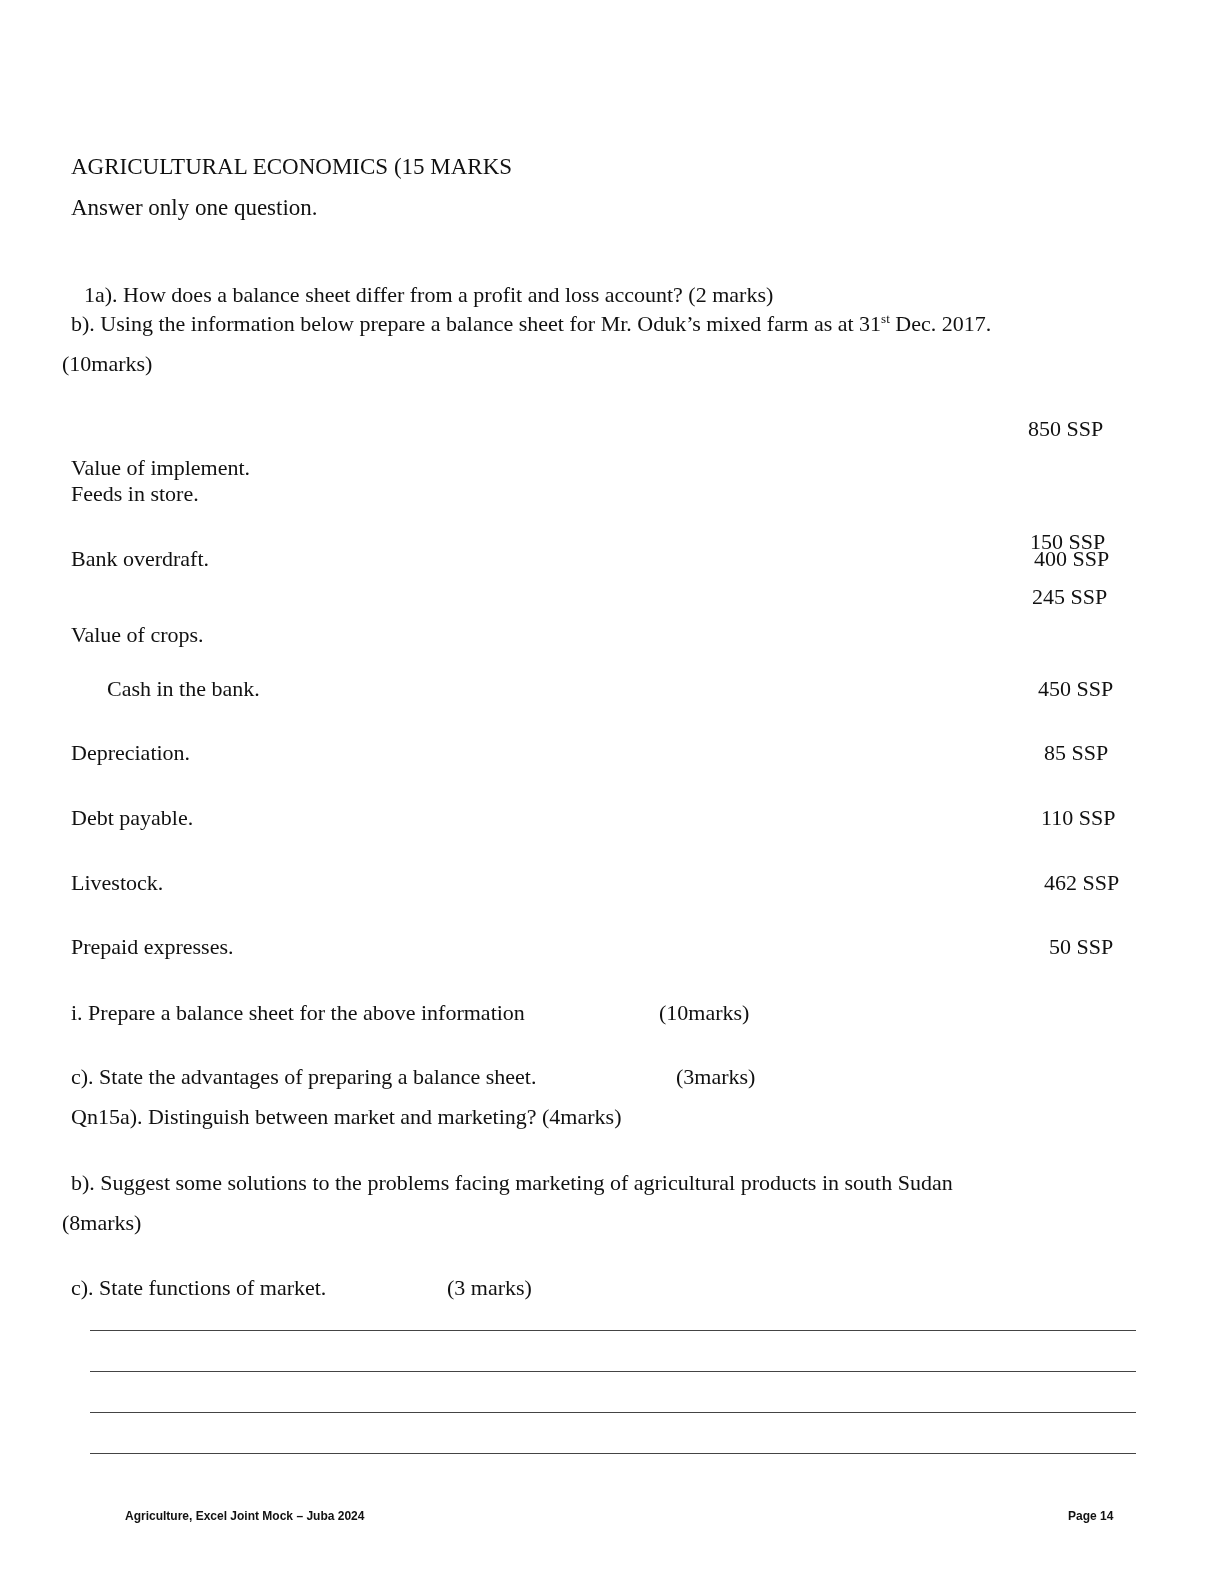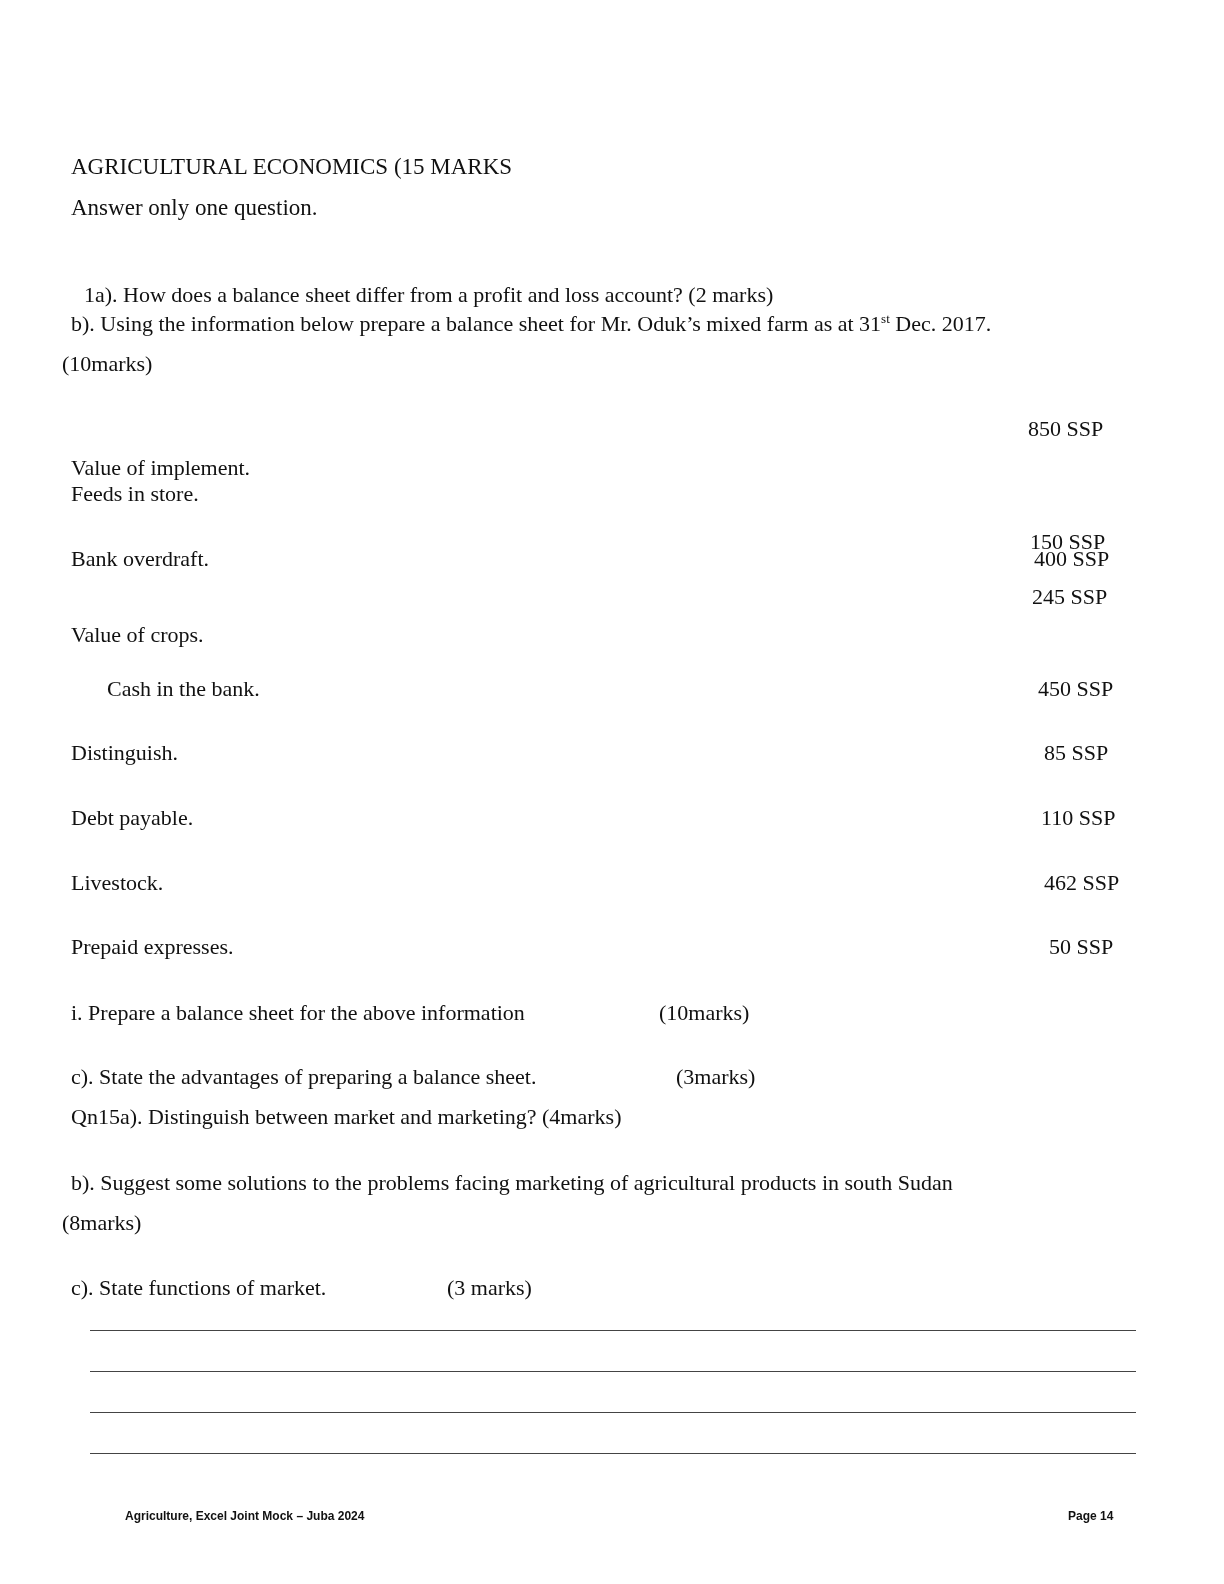--- a/index.html
+++ b/index.html
@@ -37,21 +37,21 @@
 
     <div class="abs txt" style="left:71px; top:546px;">Bank overdraft.</div>
     <div class="abs val" style="left:1034px; top:546px;">400 SSP</div>
 
     <div class="abs txt" style="left:71px; top:622px;">Value of crops.</div>
     <div class="abs val" style="left:1032px; top:584px;">245 SSP</div>
 
     <div class="abs txt" style="left:71px; top:676px;margin-left:36px;">Cash in the bank.</div>
     <div class="abs val" style="left:1038px; top:676px;">450 SSP</div>
 
-    <div class="abs txt" style="left:71px; top:740px;">Distinguish.</div>
+    <div class="abs txt" style="left:71px; top:740px;">Depreciation.</div>
     <div class="abs val" style="left:1044px; top:740px;">85 SSP</div>
 
     <div class="abs txt" style="left:71px; top:805px;">Debt payable.</div>
     <div class="abs val" style="left:1041px; top:805px;">110 SSP</div>
 
     <div class="abs txt" style="left:71px; top:870px;">Livestock.</div>
     <div class="abs val" style="left:1044px; top:870px;">462 SSP</div>
 
     <div class="abs txt" style="left:71px; top:934px;">Prepaid expresses.</div>
     <div class="abs val" style="left:1049px; top:934px;">50 SSP</div>

